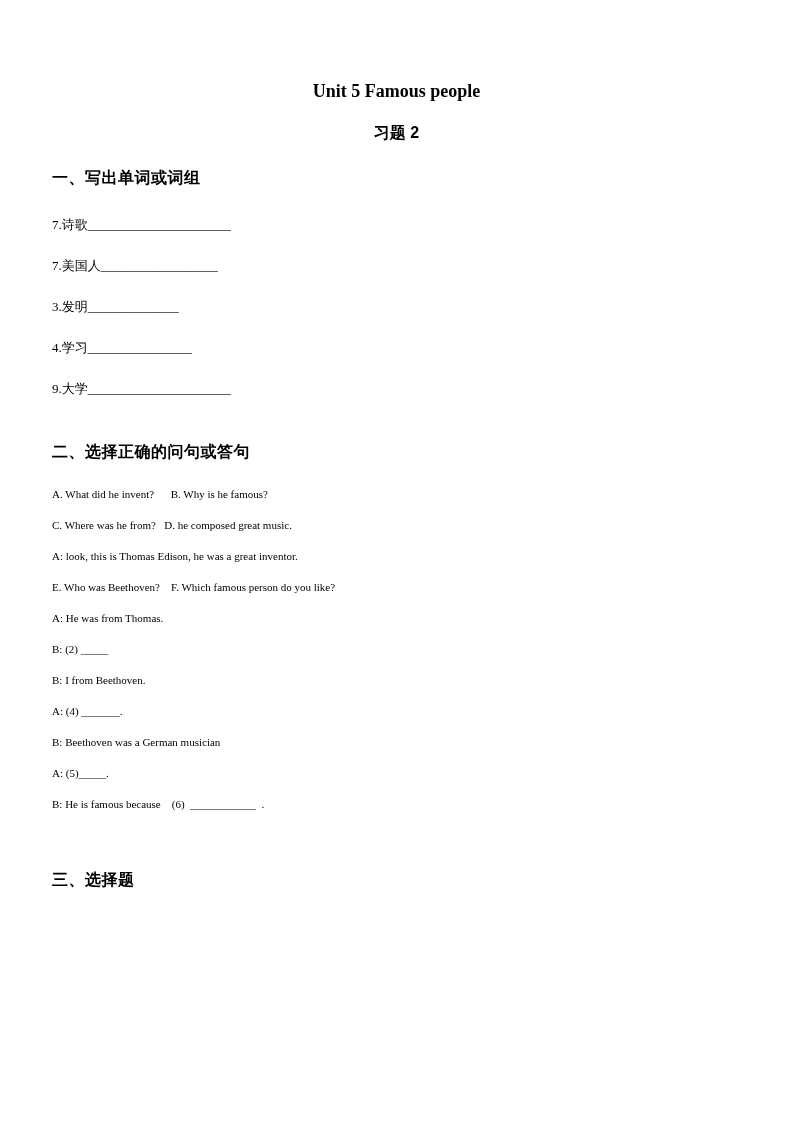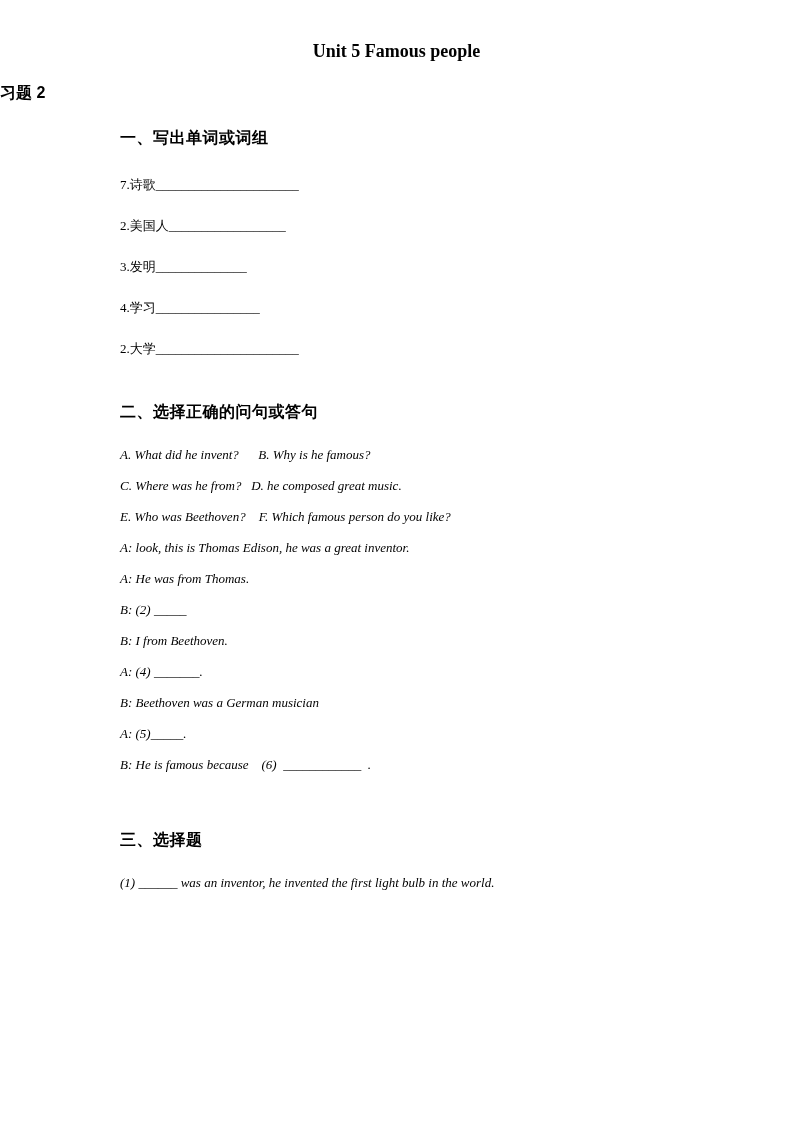--- a/index.html
+++ b/index.html
@@ -6,42 +6,42 @@
     margin: 0;
     padding: 0;
     background: #ffffff;
   }
   .page {
     position: relative;
     width: 793px;
     height: 1122px;
     background: #ffffff;
     box-sizing: border-box;
-    padding-top: 40px;
+    padding-top: 80px;
     overflow: hidden;
     color: #000000;
     font-family: "Liberation Serif", serif;
   }
   .doc-title {
     text-align: center;
     font-family: "Liberation Serif", serif;
     font-weight: bold;
     font-size: 18px;
     line-height: 22px;
   }
   .doc-subtitle {
     margin-top: 20px;
-    text-align: left;
+    text-align: center;
     font-family: "Liberation Sans", "DejaVu Sans", sans-serif;
     font-weight: bold;
     font-size: 16px;
     line-height: 21px;
   }
   .content {
-    margin-left: 120px;
+    margin-left: 52px;
     margin-right: 108px;
   }
   .section-heading {
     font-family: "Liberation Sans", "DejaVu Sans", sans-serif;
     font-weight: bold;
     font-size: 16px;
     line-height: 21px;
     letter-spacing: 0.5px;
   }
   .sh-1 { margin-top: 24px; margin-bottom: 28px; }
@@ -49,57 +49,55 @@
   .sh-3 { margin-top: 56px; margin-bottom: 24px; }
   .vocab-item {
     font-family: "Liberation Serif", serif;
     font-size: 13px;
     line-height: 17px;
     margin-bottom: 24px;
     white-space: pre-wrap;
   }
   .text-line {
     font-family: "Liberation Serif", serif;
-    font-size: 13px;
+    font-size: 11px;
     line-height: 17px;
     margin-bottom: 14px;
     white-space: pre-wrap;
-    font-style: italic;
   }
 </style>
 </head>
 <body>
 
 <div class="page">
 
   <div class="doc-title">Unit 5 Famous people</div>
   <div class="doc-subtitle">习题 2</div>
 
   <div class="content">
 
     <div class="section-heading sh-1">一、写出单词或词组</div>
 
     <div class="vocab-item">7.诗歌______________________</div>
-    <div class="vocab-item">2.美国人__________________</div>
+    <div class="vocab-item">7.美国人__________________</div>
     <div class="vocab-item">3.发明______________</div>
     <div class="vocab-item">4.学习________________</div>
-    <div class="vocab-item">2.大学______________________</div>
+    <div class="vocab-item">9.大学______________________</div>
 
     <div class="section-heading sh-2">二、选择正确的问句或答句</div>
 
     <div class="text-line">A. What did he invent?      B. Why is he famous?</div>
     <div class="text-line">C. Where was he from?   D. he composed great music.</div>
+    <div class="text-line">A: look, this is Thomas Edison, he was a great inventor.</div>
     <div class="text-line">E. Who was Beethoven?    F. Which famous person do you like?</div>
-    <div class="text-line">A: look, this is Thomas Edison, he was a great inventor.</div>
     <div class="text-line">A: He was from Thomas.</div>
     <div class="text-line">B: (2) _____</div>
     <div class="text-line">B: I from Beethoven.</div>
     <div class="text-line">A: (4) _______.</div>
     <div class="text-line">B: Beethoven was a German musician</div>
     <div class="text-line">A: (5)_____.</div>
     <div class="text-line">B: He is famous because    (6)  ____________  .</div>
 
     <div class="section-heading sh-3">三、选择题</div>
 
-    <div class="text-line">(1) ______ was an inventor, he invented the first light bulb in the world.</div>
 
   </div>
 </div>
 
 </body></html>

